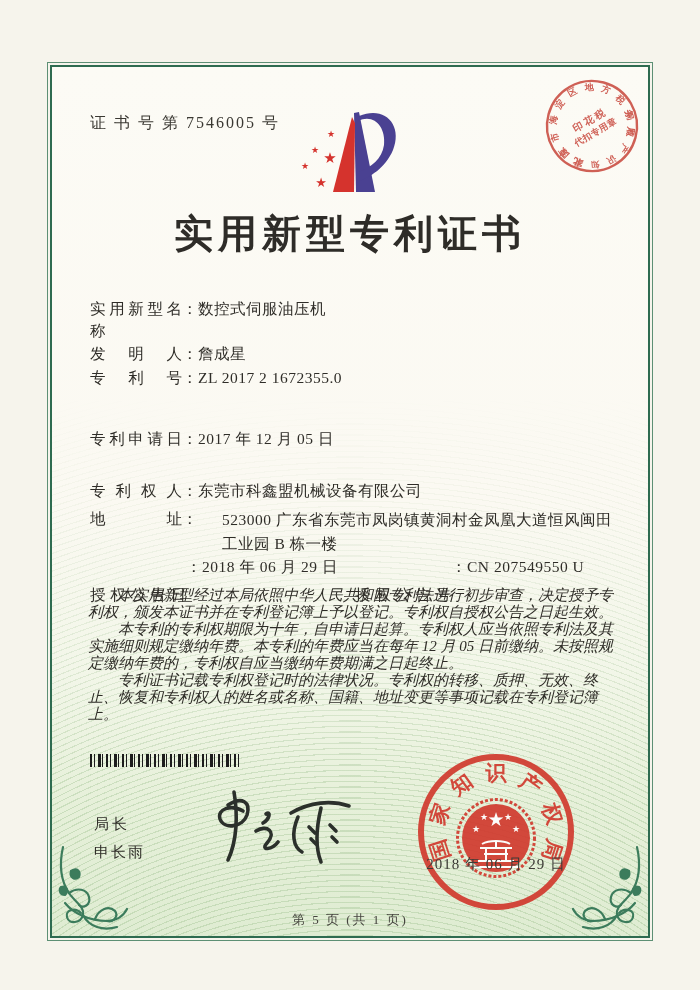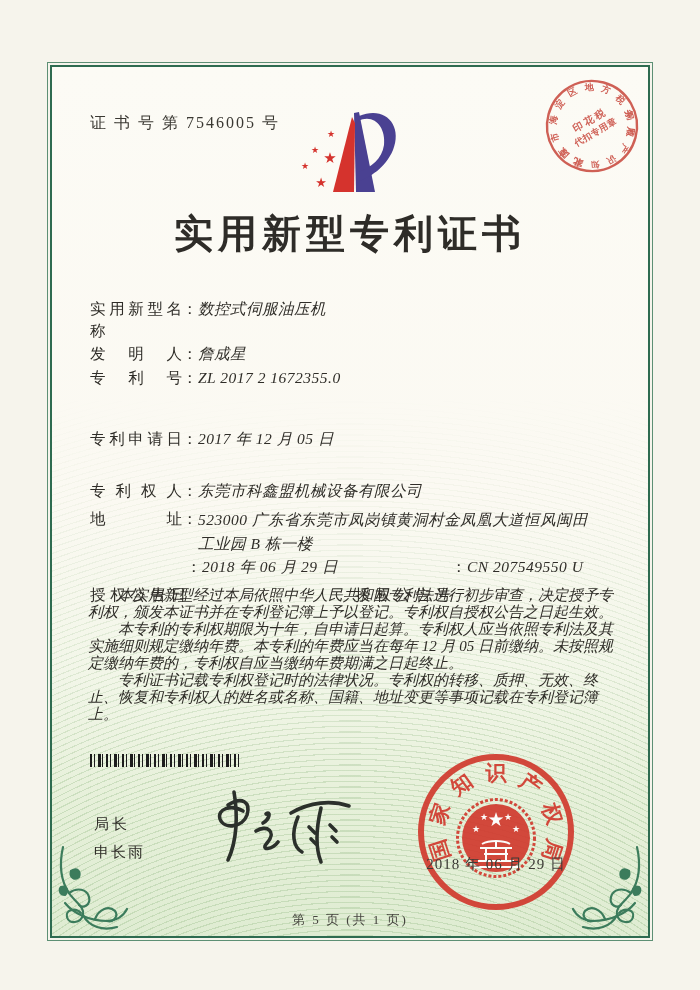--- a/index.html
+++ b/index.html
@@ -29,23 +29,23 @@
   .cert > *{position:absolute;}
   
   .cert-number{left:38px;top:46px;font-size:16px;letter-spacing:2px;color:#3a3832;}
   .logo{left:236px;top:36px;width:120px;height:98px;}
   .title{left:0;top:140px;width:100%;text-align:center;font-size:39px;font-weight:600;
          letter-spacing:5px;color:#2e2c28;}
   
   .row{left:38px;width:548px;font-size:15.5px;line-height:22px;display:flex;align-items:flex-start;}
   .row .lbl{display:inline-block;width:92px;text-align:justify;text-align-last:justify;flex:none;color:#2f2d28;}
   .row .colon{flex:none;width:16px;color:#2f2d28;}
-  .row .val{letter-spacing:.5px;color:#2f2d28;font-style:italic;}
+  .row .val{letter-spacing:.5px;color:#2f2d28;}
   .r1{top:231px;}.r2{top:276px;}.r3{top:300px;}.r4{top:361px;}.r5{top:413px;}
-  .r6{top:441px;}.r6 .val span{display:block;line-height:24px;}
+  .r6{top:441px;}.r6 .val span{display:block;line-height:24px;margin-left:24px;}
   .r7{top:489px;}
   .grant-cell{display:flex;}
   .grant-cell.gc2{position:absolute;left:265px;top:0;}
   .grant-cell .lbl{width:96px;margin-top:28px;}
   
   .body-text{left:36px;top:520px;width:534px;font-size:15px;line-height:17px;
              font-style:italic;color:#2e2c27;}
   .body-text p{margin:0;text-indent:2em;}
   
   .barcode{left:38px;top:687px;width:152px;height:13px;

